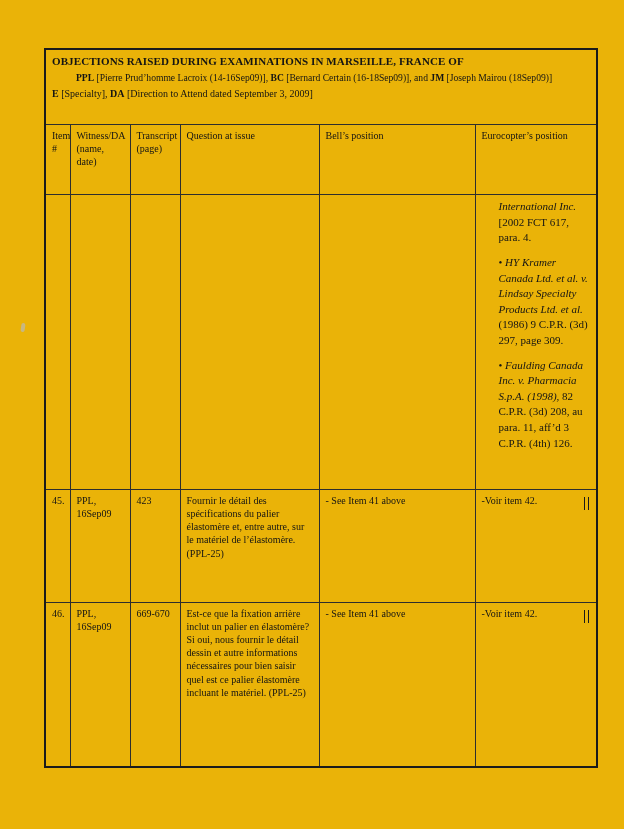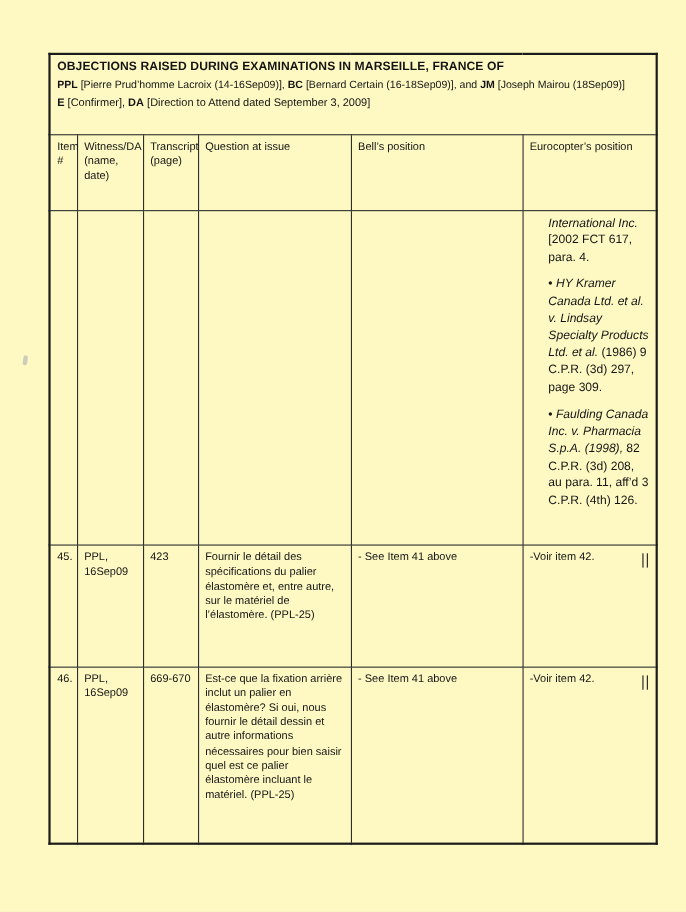--- a/index.html
+++ b/index.html
@@ -1,21 +1,21 @@
 <!DOCTYPE html>
 <html><head>
 <meta charset="utf-8">
 <title>Scanned Legal Table</title>
 <style>
   html,body{margin:0;padding:0;background:#e8e8e6;}
   .page{
     position:relative;
     width:624px;height:829px;
-    background:#fef9c3;
-    font-family:Liberation Sans, sans-serif;
+    background:#eab308;
+    font-family:Liberation Serif, serif;
     color:#141414;
     overflow:hidden;
     box-shadow:0 0 4px rgba(0,0,0,.25);
   }
   .scan-artifact{
     position:absolute;left:21px;top:323px;
     width:4px;height:9px;background:#b9b9b6;
     opacity:.7;border-radius:2px;transform:rotate(8deg);
   }
   table.doc{
@@ -38,21 +38,21 @@
   tr.h-cont{height:208px;}
   tr.h-r43{height:83px;}
   tr.h-r44{height:54px;}
   tr.h-r45{height:100px;}
   tr.h-r46{height:146px;margin-left:21px;}
   td.title-cell{
     text-align:center;vertical-align:middle;
     padding:4px 4px;
   }
   .title-line1{font-weight:bold;font-size:11px;letter-spacing:.1px;white-space:nowrap;}
-  .title-line2{font-size:9.6px;white-space:nowrap;margin-top:3px;}
+  .title-line2{font-size:9.6px;white-space:nowrap;margin-top:3px;margin-left:24px;}
   .title-line3{font-size:10px;white-space:nowrap;margin-top:3px;}
   th.colhead{
     font-weight:bold;font-size:10.2px;
     white-space:pre-line;
     line-height:1.35;
   }
   td.cell-witness{white-space:pre-line;}
   td.cell-euro{position:relative;}
   .cite{font-size:11px;line-height:1.42;margin:0 0 9px 17px;}
   .cite:last-child{margin-bottom:0;}
@@ -80,21 +80,21 @@
       <col style="width:139px">
       <col style="width:156px">
       <col style="width:122px">
     </colgroup>
 
     <tbody>
         <tr class="h-title">
       <td class="title-cell" colspan="6">
         <div class="title-line1">OBJECTIONS RAISED DURING EXAMINATIONS IN MARSEILLE, FRANCE OF</div>
         <div class="title-line2"><span class="b">PPL</span><span> [Pierre Prud’homme Lacroix (14-16Sep09)], </span><span class="b">BC</span><span> [Bernard Certain (16-18Sep09)], and </span><span class="b">JM</span><span> [Joseph Mairou (18Sep09)]</span></div>
-        <div class="title-line3"><span class="b">E</span><span> [Confirmer], </span><span class="b">DA</span><span> [Direction to Attend dated September 3, 2009]</span></div>
+        <div class="title-line3"><span class="b">E</span><span> [Specialty], </span><span class="b">DA</span><span> [Direction to Attend dated September 3, 2009]</span></div>
       </td>
     </tr>
 
     <tr class="h-header">
       <th class="colhead">Item
 #</th>
       <th class="colhead">Witness/DA
 (name,
 date)</th>
       <th class="colhead">Transcript

